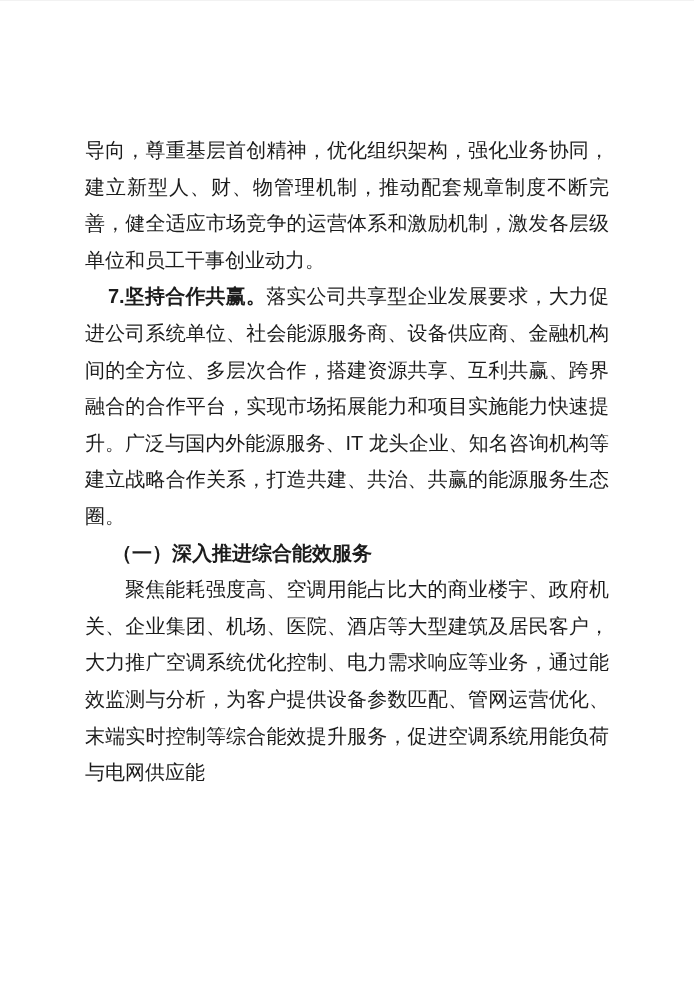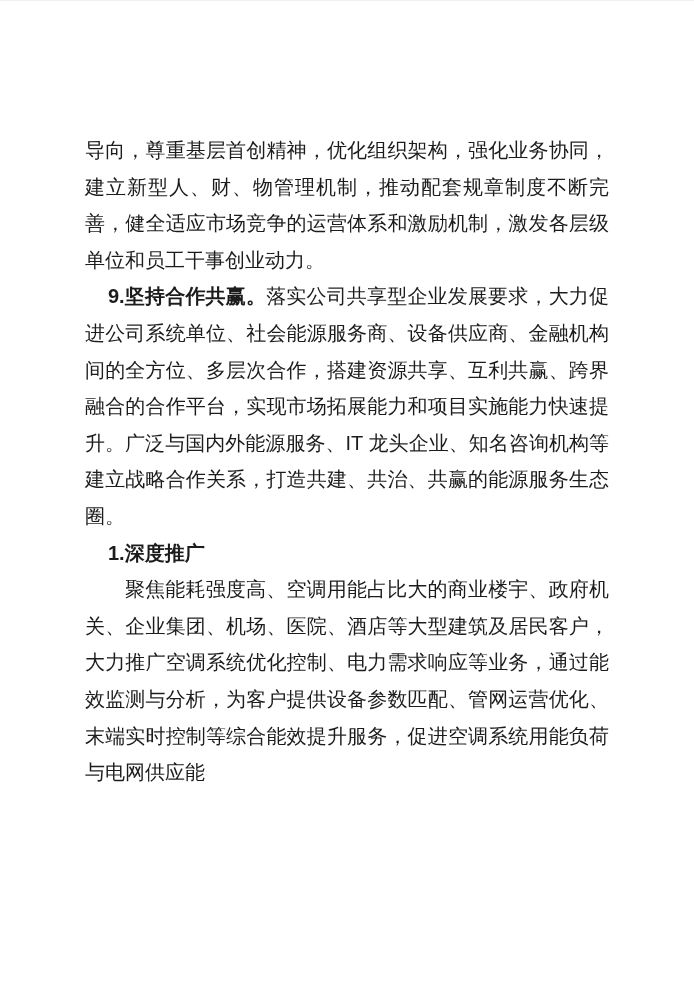--- a/index.html
+++ b/index.html
@@ -46,23 +46,23 @@
   .lead { font-weight: bold; }
 </style>
 </head>
 <body>
 
 <div class="page">
   <div class="doc-content">
 
     <p class="para ind-none"><span>导向，尊重基层首创精神，优化组织架构，强化业务协同，建立新型人、财、物管理机制，推动配套规章制度不断完善，健全适应市场竞争的运营体系和激励机制，激发各层级单位和员工干事创业动力。</span></p>
 
-    <p class="para ind-num"><strong class="lead">9.坚持合作共赢。</strong><span>落实公司共享型企业发展要求，大力促进公司系统单位、社会能源服务商、设备供应商、金融机构间的全方位、多层次合作，搭建资源共享、互利共赢、跨界融合的合作平台，实现市场拓展能力和项目实施能力快速提升。广泛与国内外能源服务、IT 龙头企业、知名咨询机构等建立战略合作关系，打造共建、共治、共赢的能源服务生态圈。</span></p>
+    <p class="para ind-num"><strong class="lead">7.坚持合作共赢。</strong><span>落实公司共享型企业发展要求，大力促进公司系统单位、社会能源服务商、设备供应商、金融机构间的全方位、多层次合作，搭建资源共享、互利共赢、跨界融合的合作平台，实现市场拓展能力和项目实施能力快速提升。广泛与国内外能源服务、IT 龙头企业、知名咨询机构等建立战略合作关系，打造共建、共治、共赢的能源服务生态圈。</span></p>
 
 
+    <p class="para ind-paren bold"><span>（一）深入推进综合能效服务</span></p>
 
 
-    <p class="para ind-num bold"><span>1.深度推广</span></p>
 
     <p class="para ind-body"><span>聚焦能耗强度高、空调用能占比大的商业楼宇、政府机关、企业集团、机场、医院、酒店等大型建筑及居民客户，大力推广空调系统优化控制、电力需求响应等业务，通过能效监测与分析，为客户提供设备参数匹配、管网运营优化、末端实时控制等综合能效提升服务，促进空调系统用能负荷与电网供应能</span></p>
 
   </div>
 </div>
 
 </body></html>

